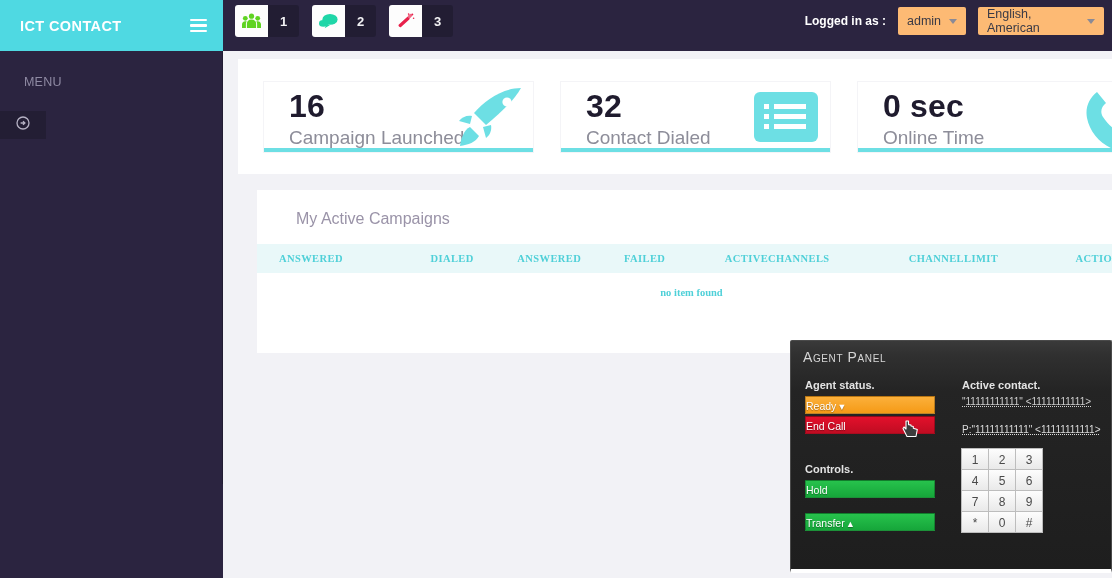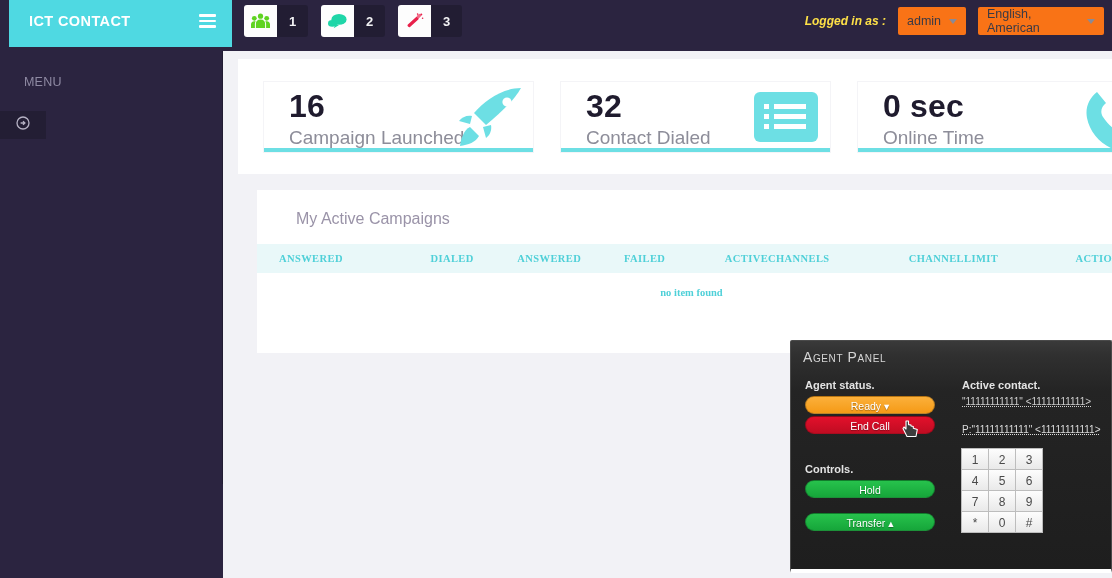--- a/index.html
+++ b/index.html
@@ -7,21 +7,21 @@
     width: 1112px; height: 578px;
     overflow: hidden;
     background: #2b2440;
     font-family: "Liberation Sans", sans-serif;
   }
   #app { position: relative; width: 1112px; height: 578px; overflow: hidden; }
 
   
   .topbar {
     position: absolute; left: 0; top: 0; width: 1112px; height: 42px;
-    background: #2b2440; display: flex; align-items: center; padding-left: 9px;
+    background: #2b2440; display: flex; 
   }
   .brand {
     width: 223px; height: 51px; background: #4fd9e2;
     display: flex; align-items: center; justify-content: space-between;
     padding: 0 16px 0 20px; flex: none;
   }
   .brand-title {
     color: #ffffff; font-size: 14.5px; font-weight: bold; letter-spacing: .4px;
   }
   .burger { display: flex; flex-direction: column; gap: 3px; cursor: pointer; }
@@ -31,23 +31,23 @@
   .badge { display: flex; align-items: stretch; height: 32px; border-radius: 3px; overflow: hidden; cursor: pointer; }
   .badge-ico {
     width: 33px; background: #fdfdfd; display: flex; align-items: center; justify-content: center;
   }
   .badge-num {
     width: 31px; background: #221d33; color: #f2f2f4; font-size: 13px;
     display: flex; align-items: center; justify-content: center; font-weight: 600;
   }
 
   .topright { margin-left: auto; display: flex; align-items: center; gap: 12px; padding-right: 8px; }
-  .logged-label { color: #fde047; font-size: 12px; font-weight: bold; font-style: italic; }
+  .logged-label { color: #ffffff; font-size: 12px; font-weight: bold; }
   .sel {
-    background: #f97316; border: none; border-radius: 2px; height: 28px;
+    background: #fdba74; border: none; border-radius: 2px; height: 28px;
     display: flex; align-items: center; justify-content: space-between;
     padding: 0 9px; font-size: 12.5px; color: #3a3a46; cursor: pointer; 
   }
   .sel.admin { width: 68px; }
   .sel.lang  { width: 126px; }
   .caret { width:0; height:0; border-left:4px solid transparent; border-right:4px solid transparent; border-top:5px solid #8a8a96; }
 
   
   .sidebar {
     position: absolute; left: 0; top: 51px; width: 223px; height: 433px;
@@ -105,22 +105,22 @@
   }
   .agent-hd {
     font-variant: small-caps; color: #d6d6d6; font-size: 14px;
     padding: 8px 0 0 12px; letter-spacing: .6px;
   }
   .agent-body { display: flex; padding: 14px 0 0 14px; gap: 10px; }
   .col-l { width: 148px; }
   .col-r { width: 150px; }
   .sec-lbl { color: #e3e3e3; font-size: 11px; font-weight: bold; margin-bottom: 5px; }
   .btn {
-    display: block; width: 130px; height: 18px; line-height: 18px; text-align: center;
-    font-size: 10.5px; color: #ffffff; border-radius: 9px; cursor: pointer;
+    display: block; width: 130px; height: 18px; line-height: 18px; text-align: left;
+    font-size: 10.5px; color: #ffffff; border-radius: 0; cursor: pointer;
     text-shadow: 0 1px 1px rgba(0,0,0,.35); border: 1px solid rgba(0,0,0,.25);
   }
   .btn.ready { background: linear-gradient(180deg,#fbb03b 0%,#f59a16 100%); }
   .btn.end   { background: linear-gradient(180deg,#e3102b 0%,#c00c22 100%); margin-top: 2px; }
   .btn.hold, .btn.transfer { background: linear-gradient(180deg,#27c24c 0%,#16a63a 100%); }
   .btn.transfer { margin-top: 15px; }
   .controls { margin-top: 29px; }
   .contact-line {
     color: #cfcfcf; font-size: 10px; margin-top: 3px;
     text-decoration: underline; text-decoration-style: dotted; white-space: nowrap;

